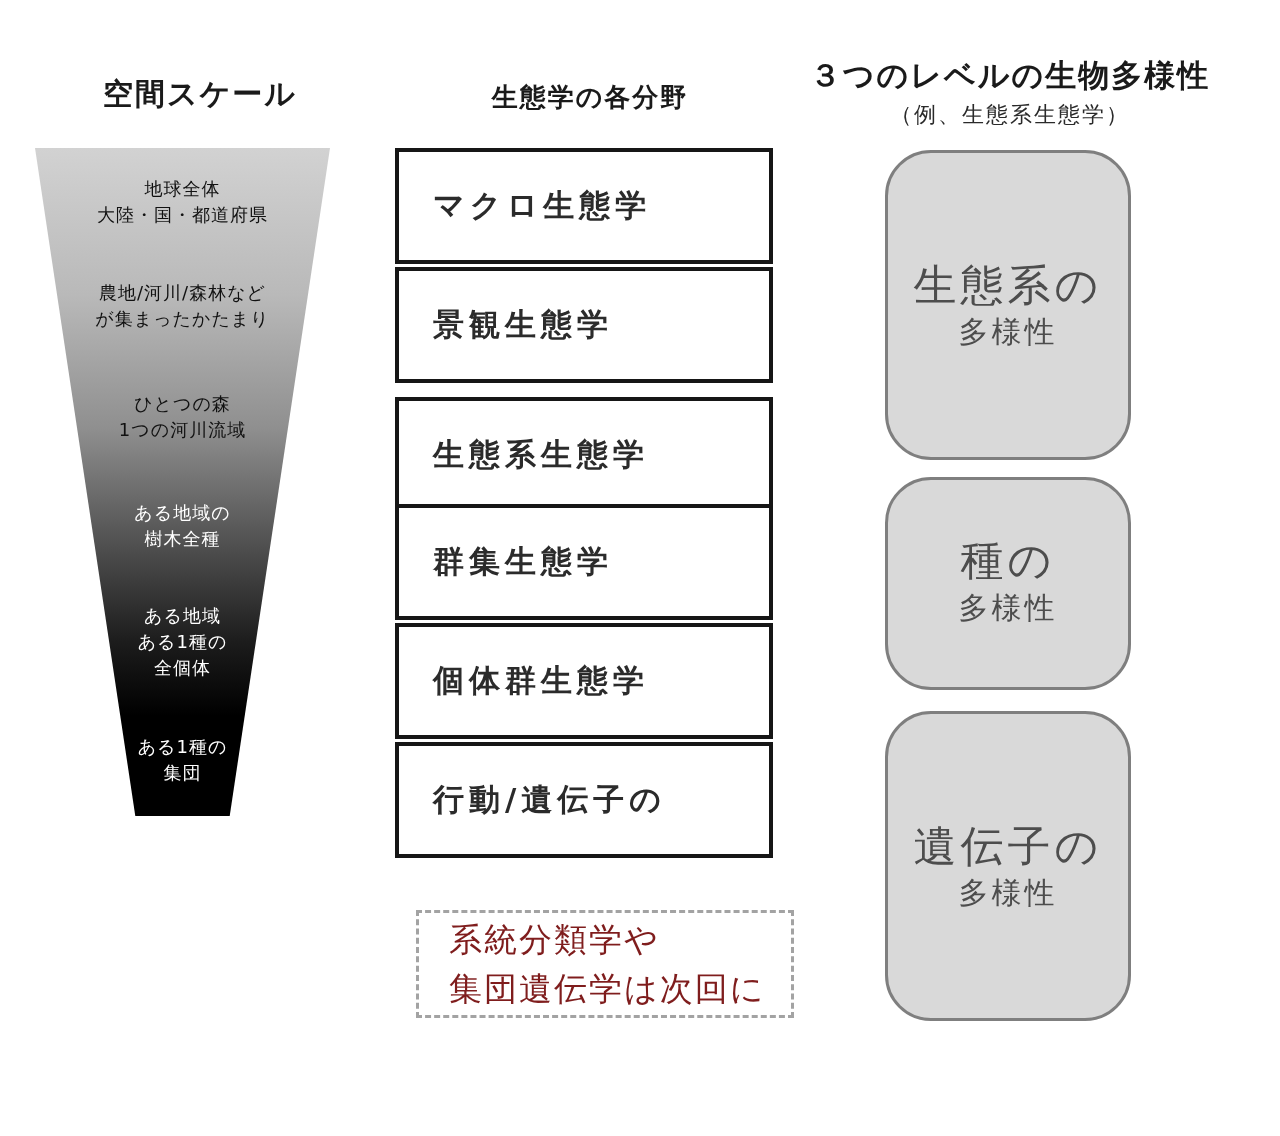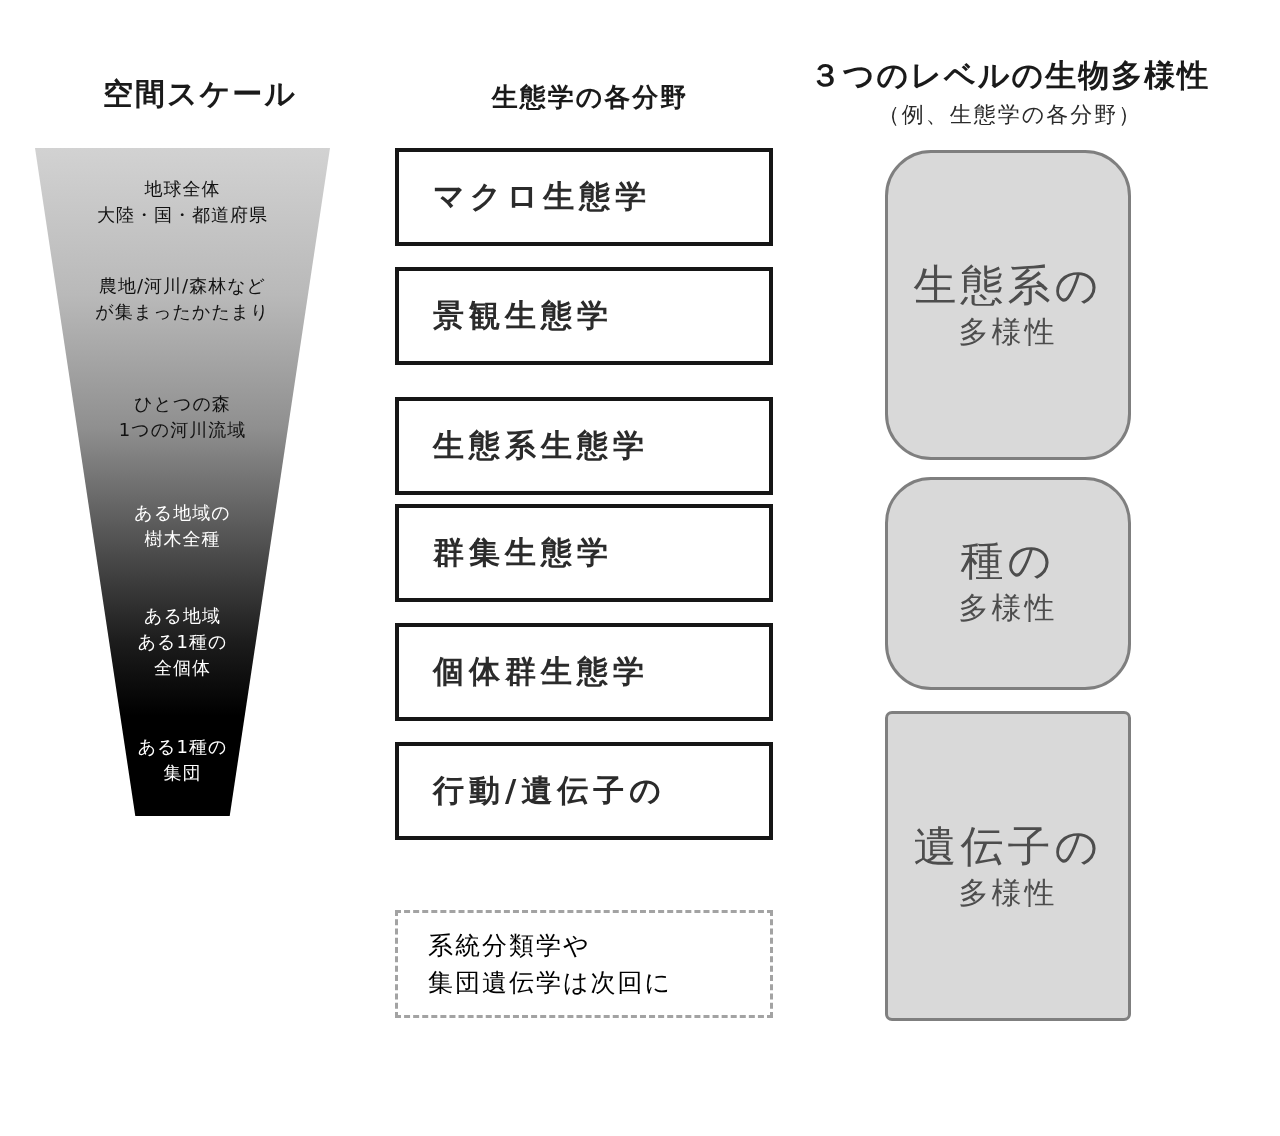--- a/index.html
+++ b/index.html
@@ -42,103 +42,103 @@
     text-align: center;
     font-size: 18px;
     line-height: 1.45;
     font-weight: 500;
     white-space: pre-line;
     letter-spacing: 1px;
   }
   .funnel-label.dark  { color: #111111; }
   .funnel-label.light { color: #ffffff; }
   .fl-0 { top: 28px; }
-  .fl-1 { top: 125px; }
+  .fl-1 { top: 132px; }
   .fl-2 { top: 243px; }
   .fl-3 { top: 352px; }
   .fl-4 { top: 455px; }
   .fl-5 { top: 586px; }
 
   
   .eco-box {
     position: absolute;
     left: 395px;
     width: 378px;
-    height: 98px;
+    height: 116px;
     border: 4px solid #161616;
     background: #ffffff;
     display: flex;
     align-items: center;
     padding-left: 34px;
     font-size: 31px;
     font-weight: 600;
     letter-spacing: 5px;
     color: #2b2b2b;
   }
   .eb-0 { top: 148px; }
   .eb-1 { top: 267px; }
   .eb-2 { top: 397px; }
   .eb-3 { top: 504px; }
   .eb-4 { top: 623px; }
   .eb-5 { top: 742px; }
 
   .eco-note {
     position: absolute;
-    left: 395px; top: 910px;
+    left: 416px; top: 910px;
     width: 378px; height: 108px;
     border: 3px dashed #a3a3a3;
     background: #ffffff;
     display: flex;
     align-items: center;
     padding-left: 30px;
-    font-size: 25px;
+    font-size: 33px;
     line-height: 1.5;
     font-weight: 500;
     letter-spacing: 2px;
-    color: #000000;
+    color: #7f1d1d;
     white-space: pre-line;
   }
 
   
   .bio-box {
     position: absolute;
     left: 885px;
     width: 246px;
     background: #d9d9d9;
     border: 3px solid #7f7f7f;
     border-radius: 46px;
     display: flex;
     flex-direction: column;
     align-items: center;
     justify-content: center;
     color: #4d4d4d;
   }
   .bb-0 { top: 150px; height: 310px; align-items: center; }
   .bb-1 { top: 477px; height: 213px; font-family: Liberation Mono, monospace; }
-  .bb-2 { top: 711px; height: 310px; border-radius: 7px; }
+  .bb-2 { top: 711px; height: 310px; }
   .bio-main {
     font-size: 43px;
     font-weight: 500;
     letter-spacing: 4px;
     line-height: 1.25;
   }
   .bio-sub {
     font-size: 30px;
     font-weight: 500;
     letter-spacing: 3px;
     line-height: 1.3;
   }
 </style>
 </head>
 <body>
 
 <div class="col-title title-spatial">空間スケール</div>
 <div class="col-title title-ecology">生態学の各分野</div>
 <div class="col-title title-bio">３つのレベルの生物多様性</div>
-<div class="col-title subtitle-bio">（例、生態学の各分野）</div>
+<div class="col-title subtitle-bio">（例、生態系生態学）</div>
 
 <div class="funnel">
   <div class="funnel-label dark fl-0">地球全体
 大陸・国・都道府県</div>
   <div class="funnel-label dark fl-1">農地/河川/森林など
 が集まったかたまり</div>
   <div class="funnel-label dark fl-2">ひとつの森
 1つの河川流域</div>
   <div class="funnel-label light fl-3">ある地域の
 樹木全種</div>

